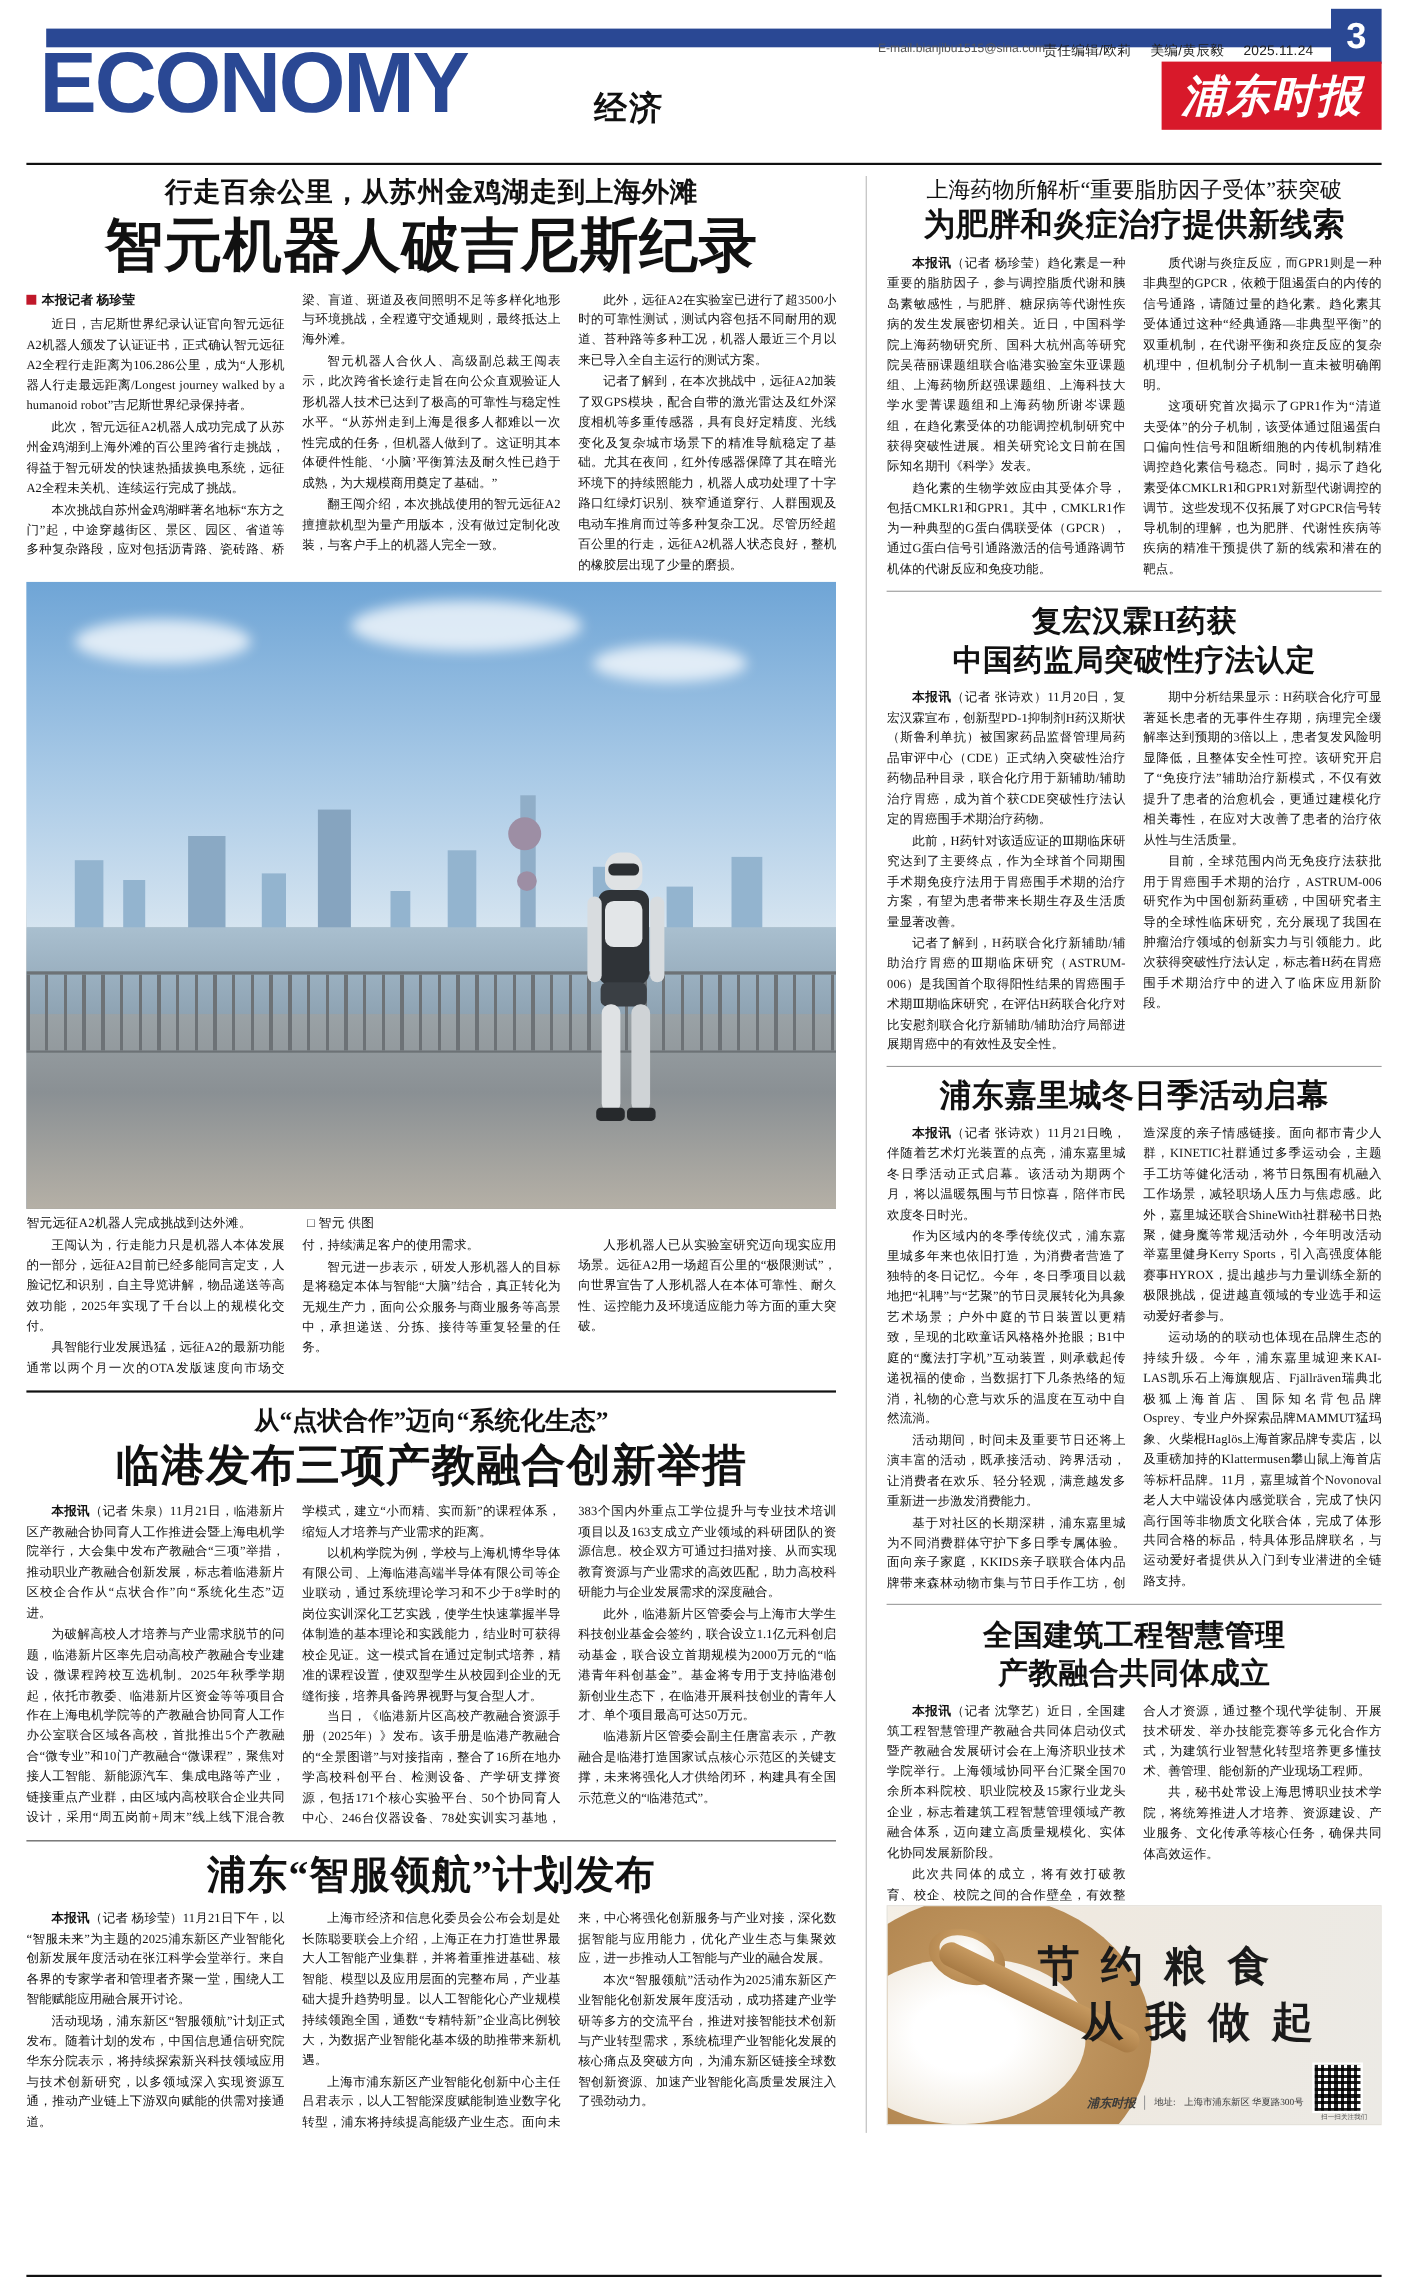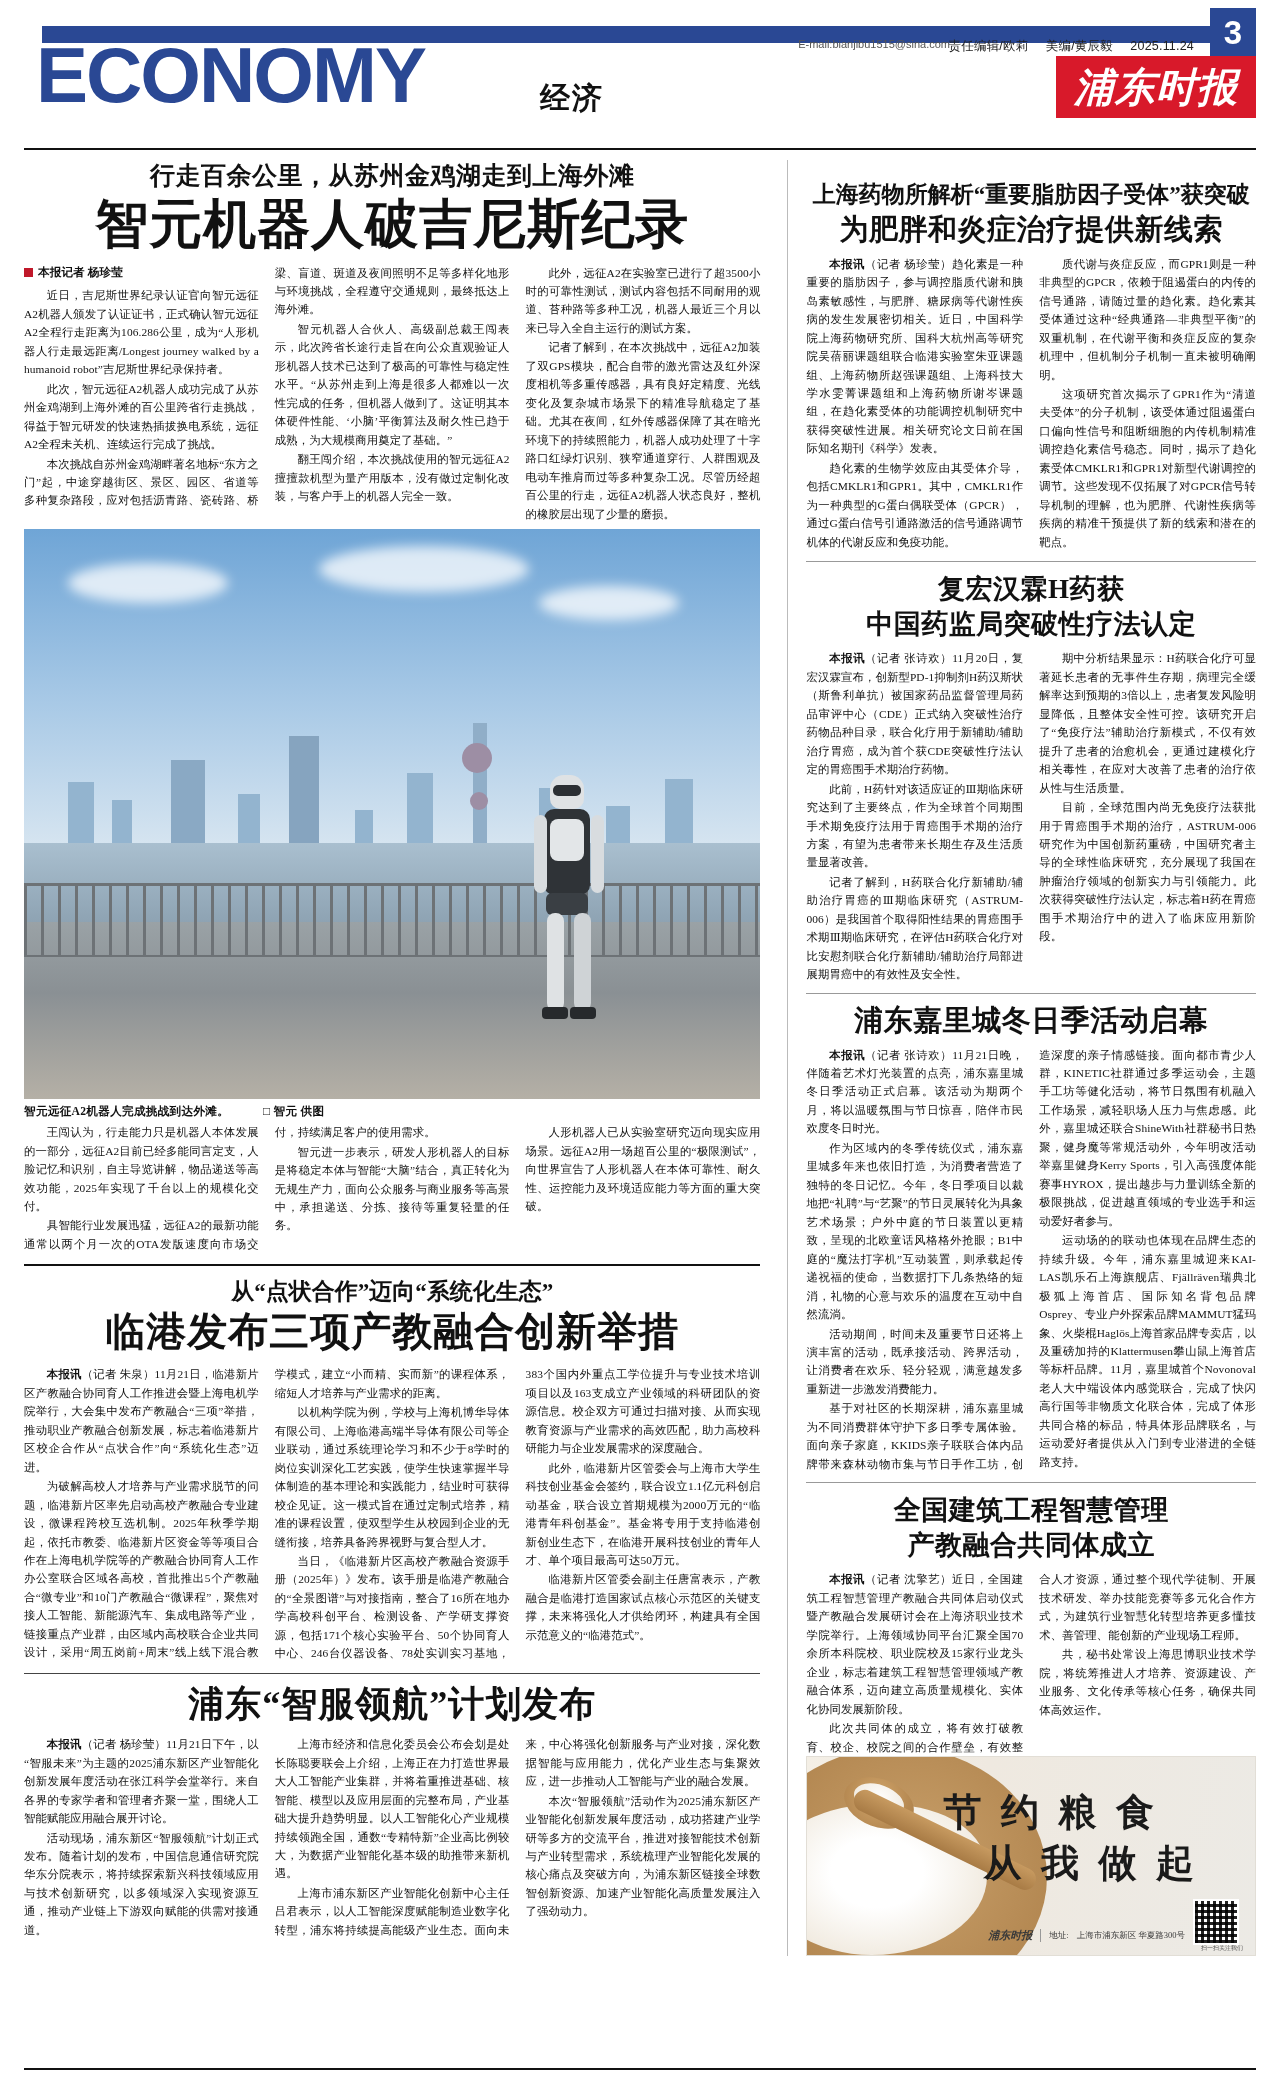--- a/index.html
+++ b/index.html
@@ -71,22 +71,22 @@
   
   .kicker {
     font-size:25px; font-weight:bold; text-align:center;
     letter-spacing:0.5px; line-height:1.25; margin-bottom:4px;
   }
   .headline-xl {
     font-size:53px; font-weight:bold; text-align:center;
     letter-spacing:1px; line-height:1.1; margin-bottom:10px;
   }
   .headline-r-kicker {
-    font-size:23px; font-weight:bold; text-align:center;
-    line-height:1.3; margin-bottom:2px;margin-top:20px;
+    font-size:20px; font-weight:normal; text-align:center;
+    line-height:1.3; margin-bottom:2px;
   }
   .headline-r {
     font-size:29px; font-weight:bold; text-align:center;
     line-height:1.2; letter-spacing:0.5px; margin-bottom:8px;
   }
   .headline-r2 {
     font-size:27px; font-weight:bold; text-align:center;
     line-height:1.28; letter-spacing:0.5px; margin:10px 0 8px;
   }
   .headline-mid-kicker {
@@ -163,23 +163,22 @@
     background:#3a3f44; border-radius:6px; }
   .robot .legL { position:absolute; left:15px; top:138px; width:17px; height:98px;
     background:#dfe2e4; border-radius:8px; }
   .robot .legR { position:absolute; right:15px; top:138px; width:17px; height:98px;
     background:#cfd3d6; border-radius:8px; }
   .robot .footL { position:absolute; left:10px; top:232px; width:26px; height:12px;
     background:#26292c; border-radius:4px; }
   .robot .footR { position:absolute; right:10px; top:232px; width:26px; height:12px;
     background:#26292c; border-radius:4px; }
   .photo-caption {
-    display:flex; gap:34px; font-size:11.6px; padding-top:5px;
+    display:flex; gap:50px; font-size:11.6px; padding-top:5px;
     letter-spacing:0.3px;
-    font-weight:bold;
   }
   .photo-caption .credit:before { content:"□ "; }
 
   
   .hr-thin { border:0; border-top:1px solid #999; margin:9px 0; }
   .hr-bold { border:0; border-top:2px solid #111; margin:11px 0; }
   .hr-med  { border:0; border-top:1px solid #444; margin:10px 0; }
 
   
   .ad {

